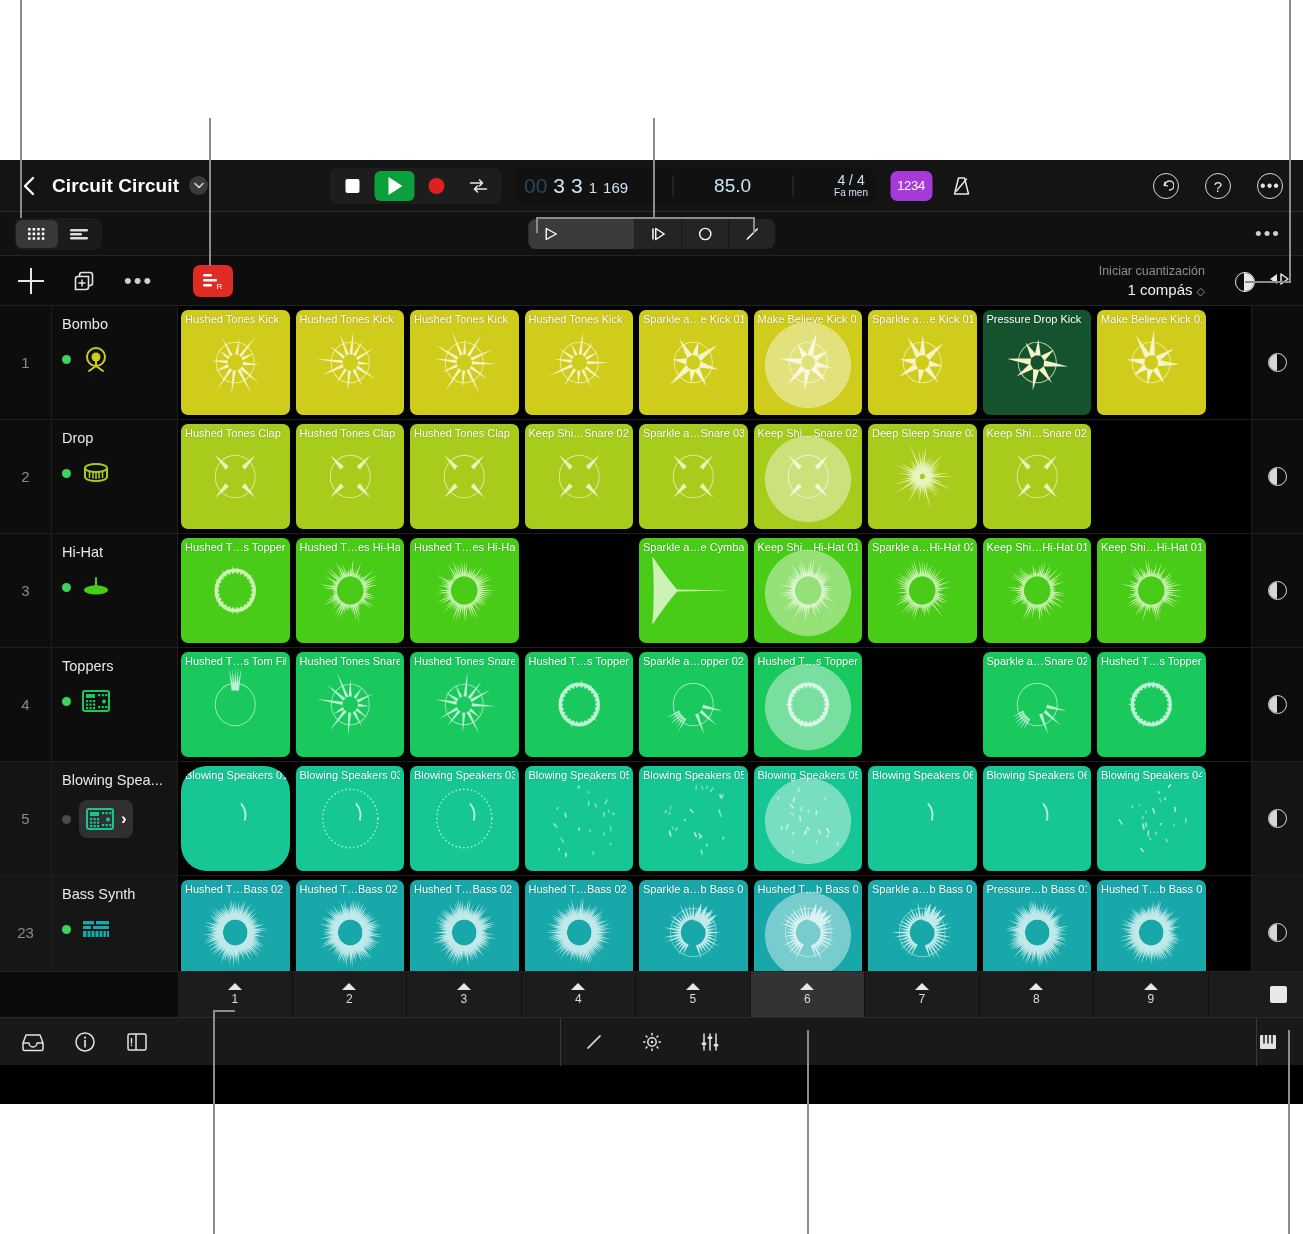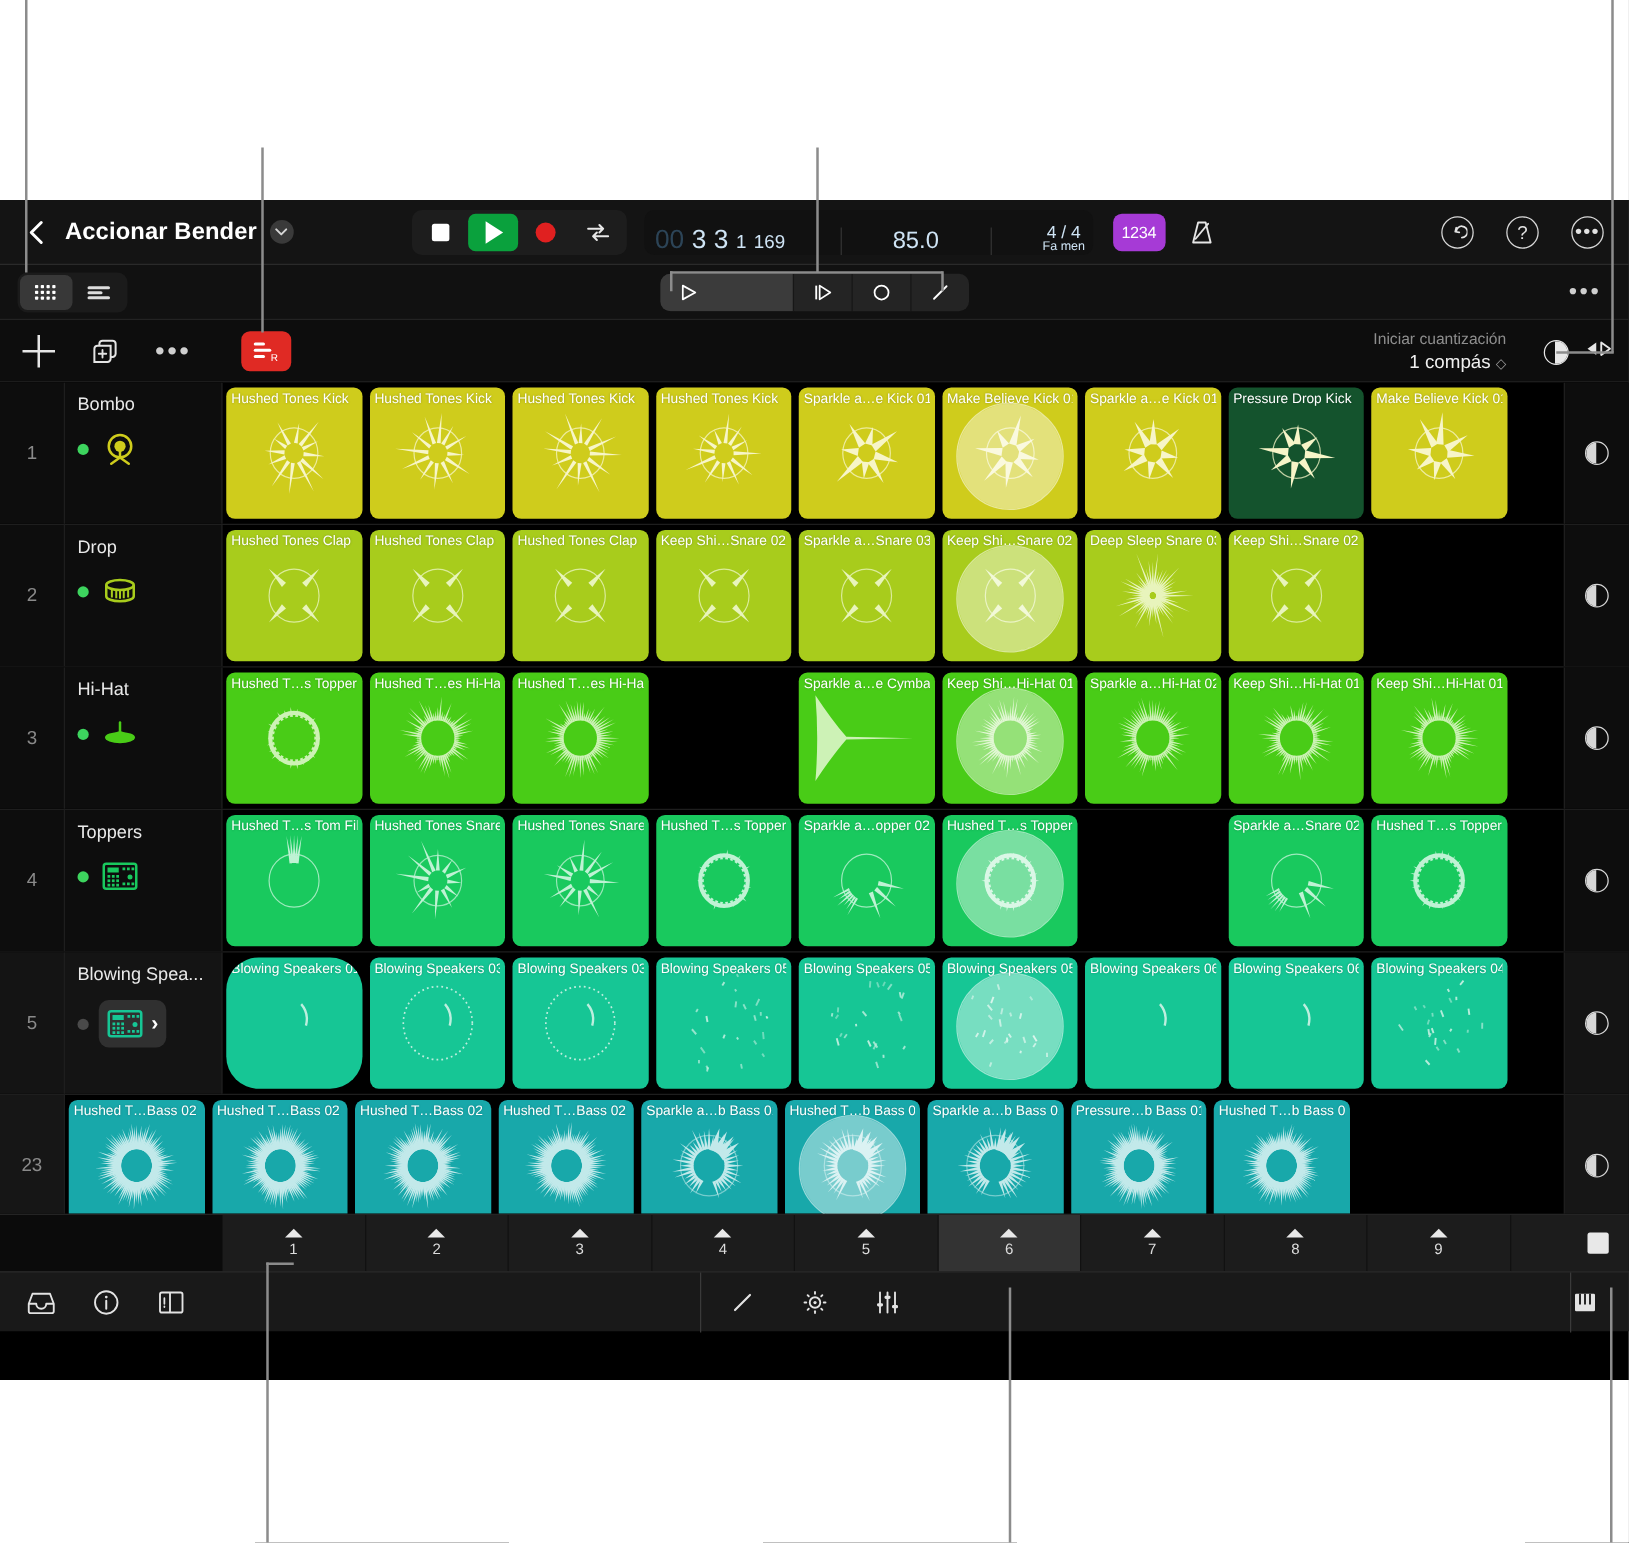--- a/index.html
+++ b/index.html
@@ -57,21 +57,21 @@
   .tbtn.play { background:#0aa13d; }
   .tbtn.play .tri {
     width:0;height:0;border-left:14px solid #fff;
     border-top:9px solid transparent; border-bottom:9px solid transparent;
     margin-left:3px;
   }
   .tbtn.rec .dot { width:16px; height:16px; border-radius:50%; background:#e02020; }
   .tbtn.cycle svg { width:20px; height:16px; }
 
   .lcd {
-    display:flex; align-items:flex-end; background:#111; border-radius:8px;
+    display:flex; align-items:center; background:#111; border-radius:8px;
     height:36px; padding:0 6px; margin-left:6px;gap:32px;
   }
   .lcd-pos { font-size:21px; color:#cfe4f5; display:flex; align-items:baseline; }
   .lcd-pos .dim { color:#2c4457; }
   .lcd-pos .big { font-size:21px; margin:0 3px; }
   .lcd-pos .sm  { font-size:15px; margin:0 3px; }
   .lcd-div { width:1px; height:22px; background:#333; margin:0 9px; }
   .lcd-tempo { font-size:19px; color:#cfe4f5; }
   .lcd-sig { text-align:center; line-height:1.05; color:#cfe4f5; }
   .lcd-sig .a { font-size:14px; }
@@ -250,21 +250,21 @@
 <div class="callout" style="left:1288px; top:1030px; width:1.5px; height:204px;"></div>
 
 <div id="app">
 
   <div class="topbar">
     <div class="back-chevron">
       <svg viewBox="0 0 16 20">
           <path d="M12 2 L4 10 L12 18" fill="none" stroke="#fff" stroke-width="2.4" stroke-linecap="round" stroke-linejoin="round"></path>
         </svg>
     </div>
-    <div class="proj-title">Accionar Bender</div>
+    <div class="proj-title">Circuit Circuit</div>
     <div class="proj-disc">
       <svg viewBox="0 0 10 7">
           <path d="M1 1.5 L5 5.5 L9 1.5" fill="none" stroke="#d6d6d6" stroke-width="1.6" stroke-linecap="round" stroke-linejoin="round"></path>
         </svg>
     </div>
 
     <div class="transport-wrap">
       <div class="tgroup">
         <div class="tbtn stop">
             <div class="sq"></div>
@@ -1695,20 +1695,45 @@
               <div class="clabel">Blowing Speakers 04</div>
             </div>
           </div>
         </div>
         <div class="rowend">
           <div class="stopdisc"></div>
         </div>
       </div>
       <div class="row alt" style="height: 114px;">
         <div class="row-num">23</div>
+        <div class="trackhdr">
+          <div class="tname">Bass Synth</div>
+          <div class="tbody">
+            <div class="tdot" style="background: rgb(61, 212, 94);"></div>
+            <div class="ticon">
+              <svg viewBox="0 0 32 28">
+                <g fill="#18a8aa">
+                  <rect x="3" y="6" width="11" height="3.4"></rect>
+                  <rect x="16" y="6" width="13" height="3.4"></rect>
+                  <rect x="3" y="11" width="8" height="3"></rect>
+                  <rect x="13" y="11" width="16" height="3"></rect>
+                  <rect x="3" y="16" width="26" height="6"></rect>
+                </g>
+                <g stroke="#061f20" stroke-width="1">
+                  <path d="M7 16 V22"></path>
+                  <path d="M11 16 V22"></path>
+                  <path d="M15 16 V22"></path>
+                  <path d="M19 16 V22"></path>
+                  <path d="M23 16 V22"></path>
+                  <path d="M26.5 16 V22"></path>
+                </g>
+              </svg>
+            </div>
+          </div>
+        </div>
         <div class="cells">
           <div class="cell-slot">
             <div class="cell" style="background: rgb(24, 168, 170);">
               <svg class="wave" viewBox="0 0 114 104" preserveAspectRatio="none">
                 <path d="M70.0,53.3 L84.7,52.0 L70.0,50.7 Z" fill="#c2e9ea"></path>
                 <path d="M69.9,54.1 L82.3,53.7 L70.1,51.6 Z" fill="#c2e9ea"></path>
                 <path d="M69.7,55.0 L88.5,56.1 L70.1,52.4 Z" fill="#c2e9ea"></path>
                 <path d="M69.5,55.8 L81.4,56.8 L70.0,53.3 Z" fill="#c2e9ea"></path>
                 <path d="M69.2,56.6 L83.3,59.0 L69.9,54.1 Z" fill="#c2e9ea"></path>
                 <path d="M68.9,57.4 L83.5,61.0 L69.7,54.9 Z" fill="#c2e9ea"></path>

